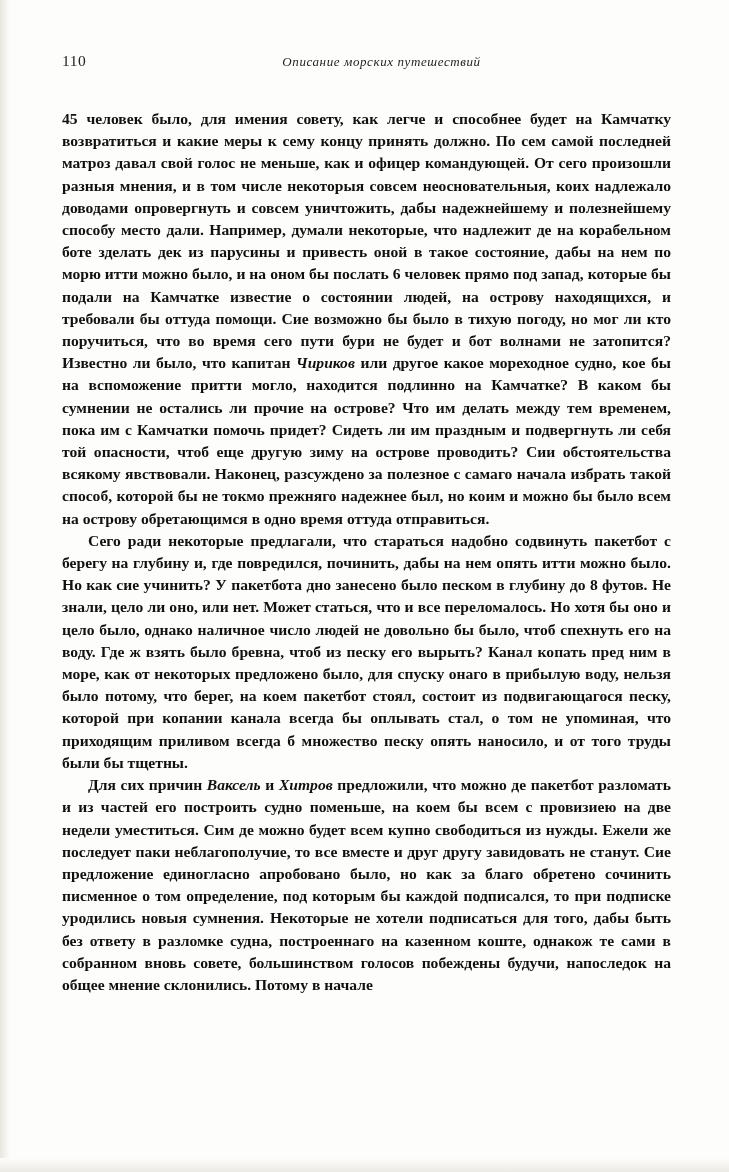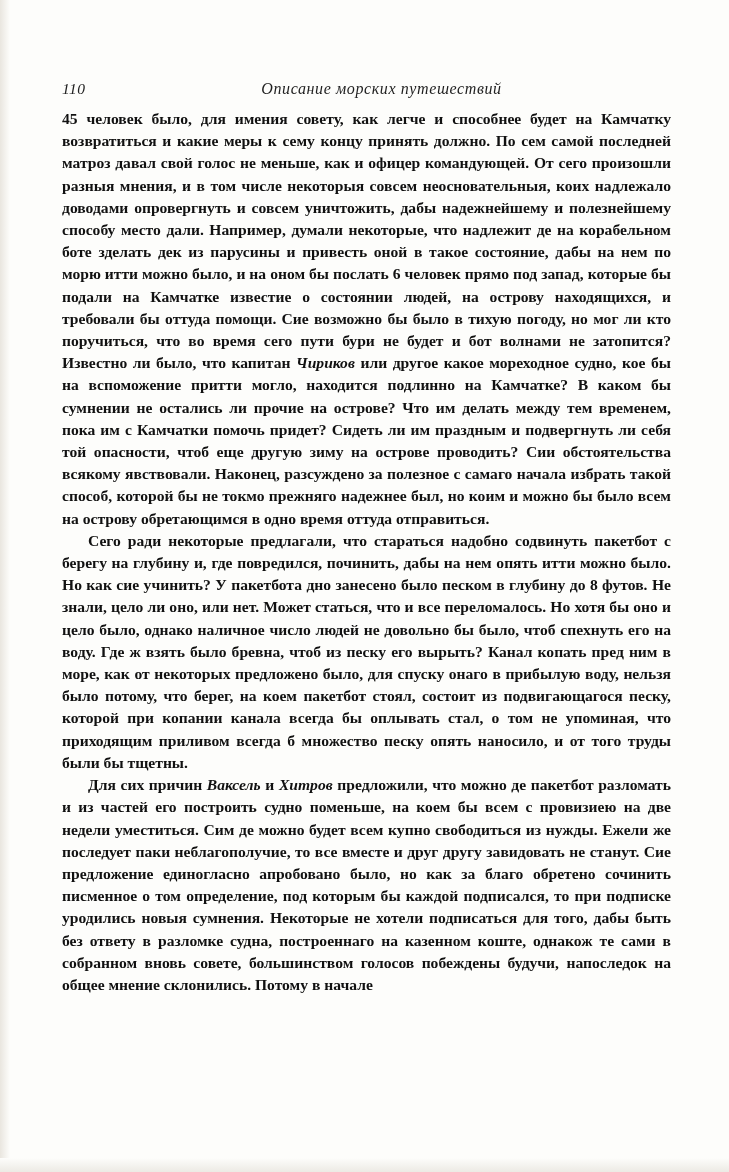--- a/index.html
+++ b/index.html
@@ -22,32 +22,30 @@
     box-sizing: border-box;
     padding: 52px 58px 40px 62px;
   }
   .header {
     display: flex;
     align-items: baseline;
     height: 30px;
     margin-bottom: 26px;
   }
   .folio {
-    font-style: italic;
     font-size: 15.5px;
     width: 120px;
     letter-spacing: 0.5px;
     color: #222;
-    margin-top: 28px;
   }
   .running-title {
     flex: 1;
     text-align: center;
     font-style: italic;
-    font-size: 16px;
+    font-size: 13px;
     letter-spacing: 0.6px;
     color: #1f1f1f;
     margin-right: 90px;
   }
   .body-text {
     font-size: 15.6px;
     line-height: 22.2px;
     text-align: justify;
     text-justify: inter-word;
     color: #111;

